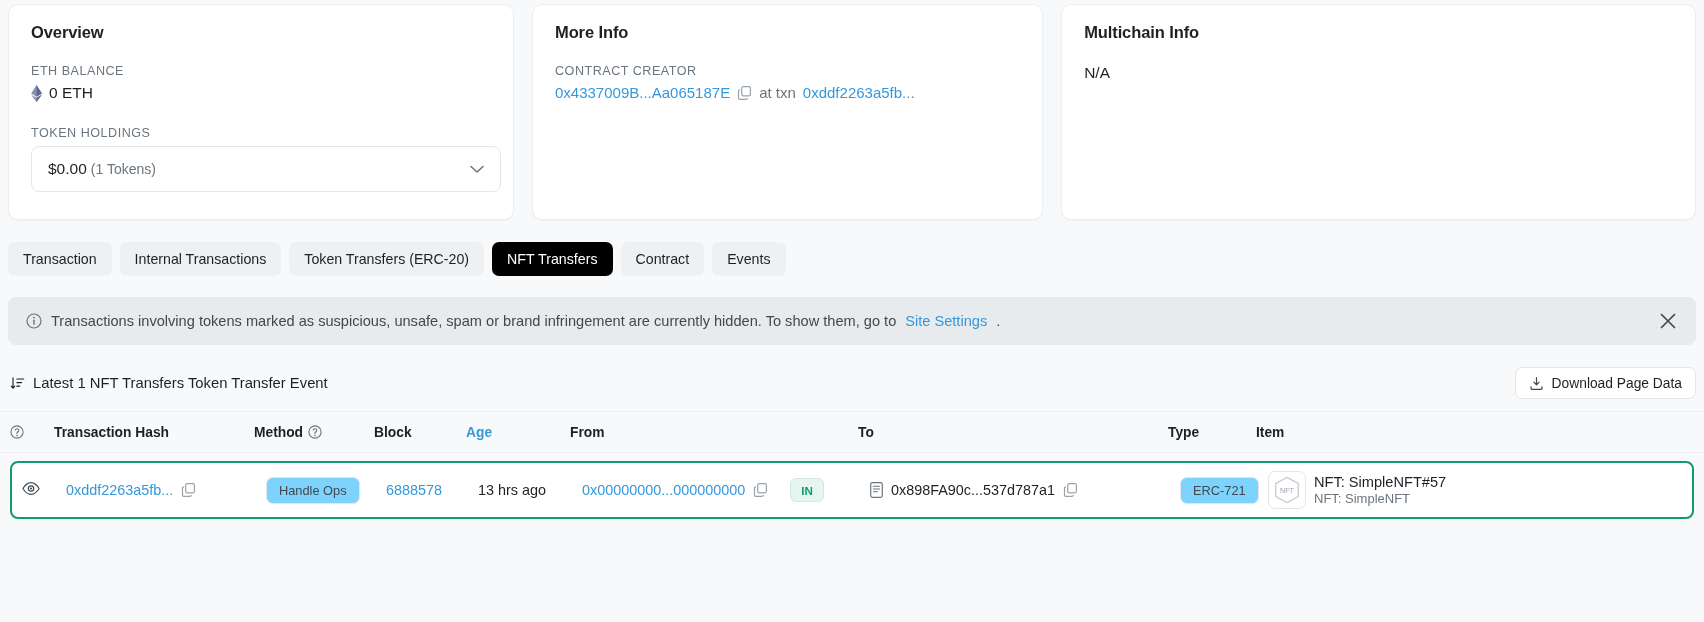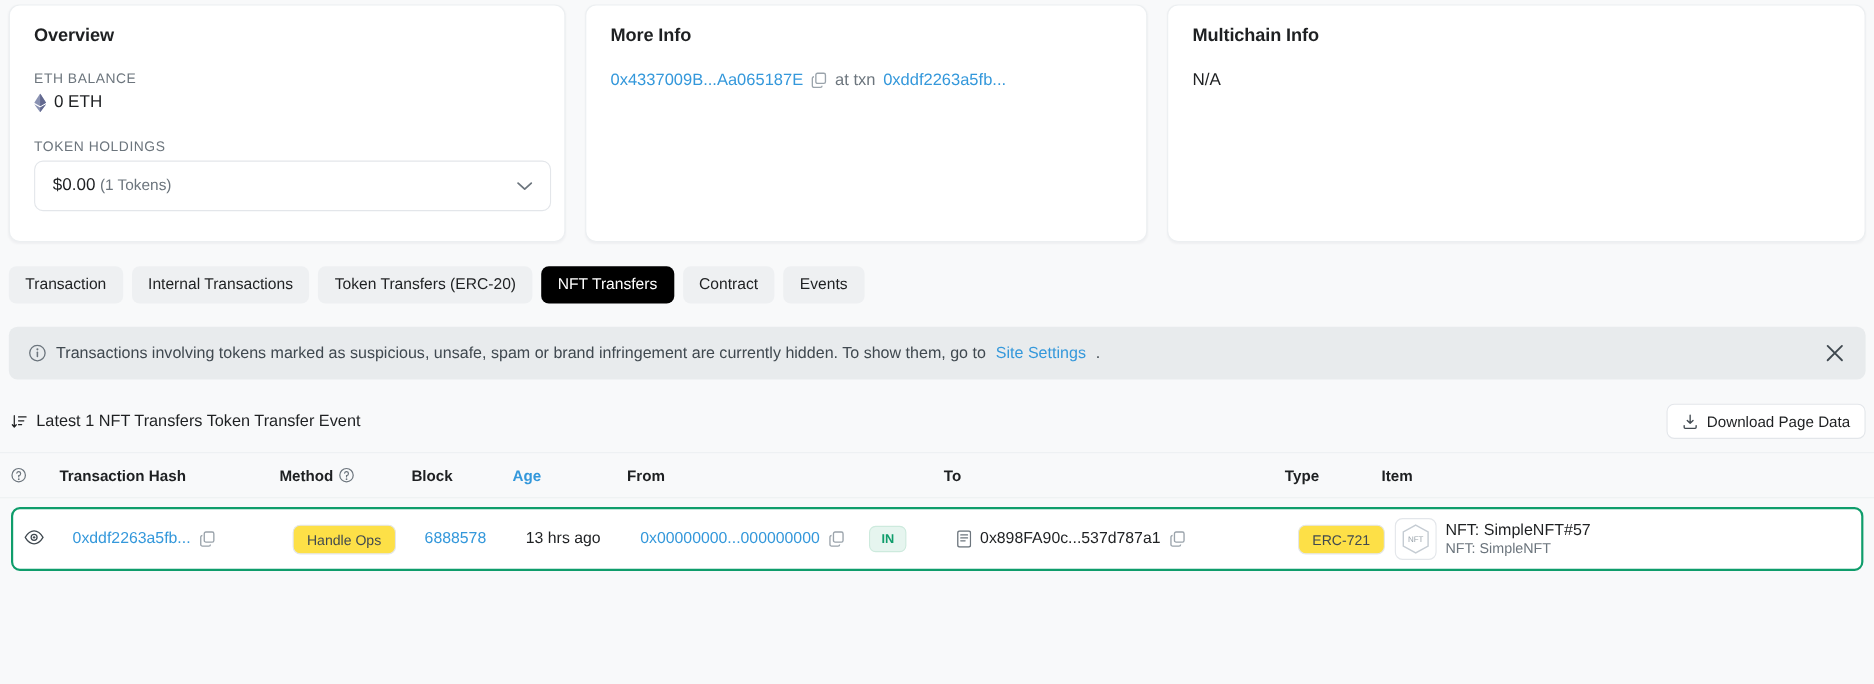--- a/index.html
+++ b/index.html
@@ -185,21 +185,21 @@
   .pill {
     display: inline-flex;
     align-items: center;
     justify-content: center;
     height: 27px;
     padding: 0 12px;
     border: 1px solid #e3e6ea;
     border-radius: 7px;
     font-size: 12.8px;
     color: #404950;
-    background: #fde047;
+    background: #7dd3fc;
     white-space: nowrap;
   }
   .pill-in {
     height: 24px;
     padding: 0 10px;
     border: 1px solid #cdeadd;
     background: #e6f5ef;
     color: #0f9d6b;
     border-radius: 6px;
     font-size: 11.6px;
@@ -248,20 +248,21 @@
           <span class="token-amount">$0.00</span><span class="token-count">(1 Tokens)</span>
         </div>
         <svg class="chev" viewBox="0 0 14 9">
           <path d="M1 1.5 L7 7 L13 1.5" fill="none" stroke="#6c757d" stroke-width="1.6" stroke-linecap="round" stroke-linejoin="round"></path>
         </svg>
       </div>
     </div>
 
     <div class="card card-moreinfo">
       <div class="card-title">More Info</div>
+      <div class="label-caps">CONTRACT CREATOR</div>
       <div class="creator-line">
         <a class="lnk">0x4337009B...Aa065187E</a>
         <svg class="copy-ic" viewBox="0 0 16 16">
           <rect x="5" y="1.2" width="9.3" height="9.8" rx="1.6" fill="none" stroke="#9aa3ab" stroke-width="1.3"></rect>
           <path d="M11 13.3 a1.6 1.6 0 0 1 -1.6 1.6 H3.2 A1.6 1.6 0 0 1 1.6 13.3 V6.2 A1.6 1.6 0 0 1 3.2 4.6" fill="none" stroke="#9aa3ab" stroke-width="1.3"></path>
         </svg>
         <span class="muted">at txn</span>
         <a class="lnk">0xddf2263a5fb...</a>
       </div>
     </div>

